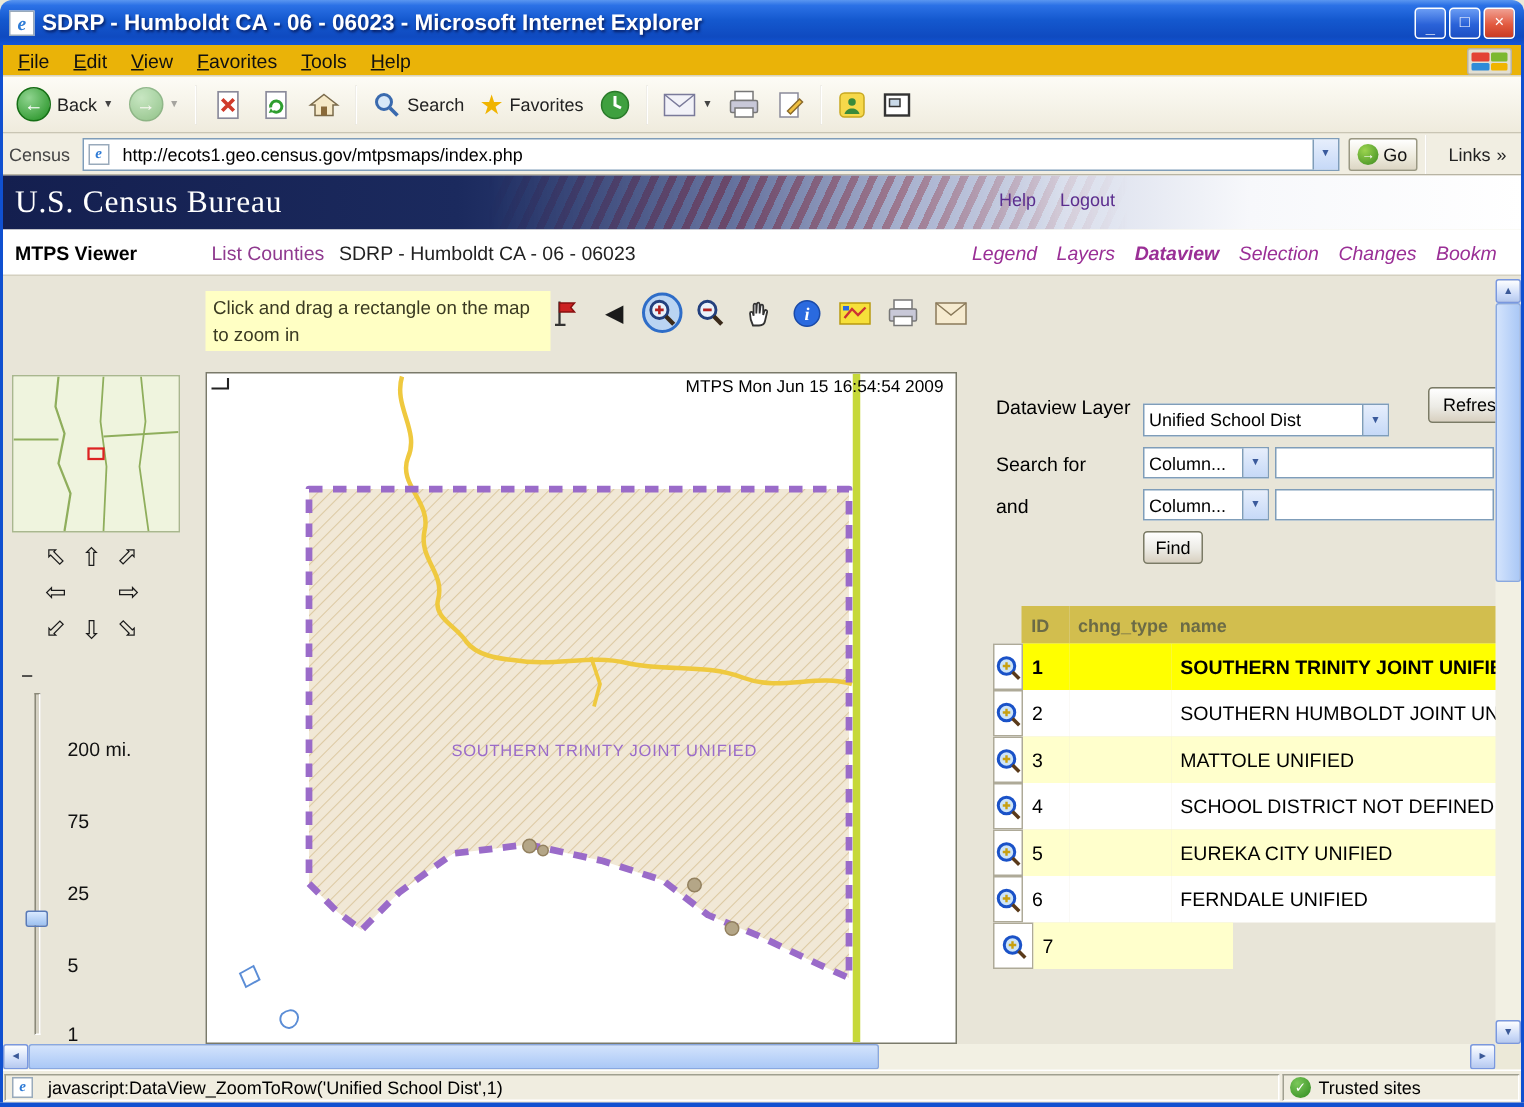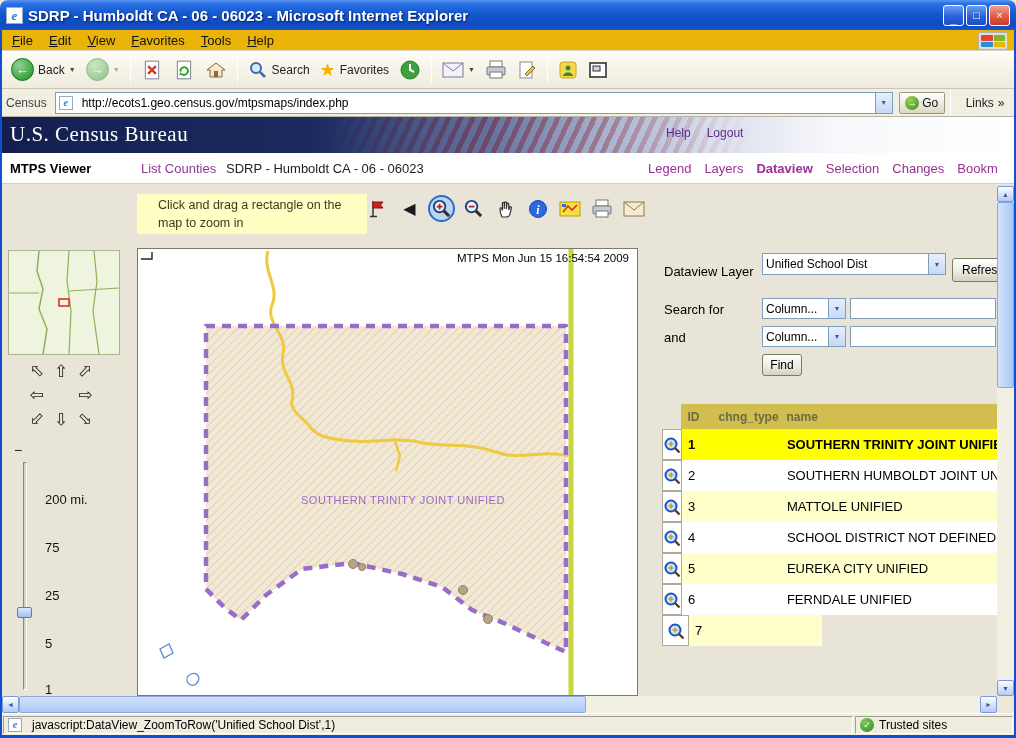--- a/index.html
+++ b/index.html
@@ -65,28 +65,28 @@
     font-size:21px; letter-spacing:.5px; }
   .census-links { position:absolute; left:666px; top:9px; display:flex; gap:16px; font-size:12px; }
   .census-links span { color:#5B2D8E; cursor:pointer; }
 
   
   .appbar { left:0; top:153px; width:1016px; height:31px; background:#FFFFFF; border-bottom:1px solid #D4D0C0; font-size:13px; }
   .appbar .apptitle { position:absolute; left:10px; top:8px; font-weight:bold; color:#000; }
   .appbar .listc { position:absolute; left:141px; top:8px; color:#8F3A8F; cursor:pointer; }
   .appbar .context { position:absolute; left:226px; top:8px; color:#222; }
   .appnav { position:absolute; left:648px; top:8px; width:350px; overflow:hidden; display:flex; gap:13px; white-space:nowrap; }
-  .appnav span { color:#9A2F96; cursor:pointer; }
+  .appnav span { color:#9A2F96; cursor:pointer;font-style:italic; }
   .appnav span.active { font-weight:bold; }
 
   
   .content { left:0; top:184px; width:1016px; height:512px; background:#E8E5D8; }
 
   .tooltip { position:absolute; left:137px; top:10px; width:230px; height:40px; background:#FFFFC4;
-    font-size:12.5px; color:#3A3A22; padding:2px 21px; line-height:18px; }
+    font-size:12.5px; color:#3A3A22; padding:2px 5px; line-height:18px; }
 
   .maptools { position:absolute; left:364px; top:11px; display:flex; gap:5px; align-items:center; }
   .tool { width:27px; height:27px; display:flex; align-items:center; justify-content:center; cursor:pointer; }
   .tool.active { background:#BAD4F2; border:2px solid #2E6DC8; border-radius:50%; }
   .prevglyph { font-size:16px; color:#1A1A1A; }
 
   .minimap { position:absolute; left:8px; top:66px; width:112px; height:105px; background:#EFF4DE; border:1px solid #A9B78F; cursor:pointer; }
 
   .pa { position:absolute; width:22px; height:22px; font-size:17px; color:#1A1A1A;
     display:flex; align-items:center; justify-content:center; cursor:pointer; line-height:1; }
@@ -432,21 +432,21 @@
         <path d="M22,400 L31,395 L35,404 L26,409 Z" fill="none" stroke="#5B8DD6" stroke-width="1.3"></path>
         <path d="M50,427 C57,421 64,427 59,434 C54,440 46,433 50,427 Z" fill="none" stroke="#5B8DD6" stroke-width="1.3"></path>
         <path d="M3,10 H14 V3" fill="none" stroke="#222" stroke-width="1.4"></path>
         <text x="163" y="255" font-size="11" fill="#9A6BC9" letter-spacing="0.5">SOUTHERN TRINITY JOINT UNIFIED</text>
       </svg>
       <span class="map-ts">MTPS Mon Jun 15 16:54:54 2009</span>
     </div>
 
     <div class="panel">
       <span class="plabel" style="left:4px;top:16px">Dataview Layer</span>
-      <span class="xpsel" style="left:102px;top:5px;width:184px;height:22px">
+      <span class="xpsel" style="left:102px;top:21px;width:164px;height:22px">
         <span>Unified School Dist</span>
         <span class="sel-arrow">▼</span>
       </span>
       <span class="xpbtn" style="left:292px;top:10px;width:62px;height:24px">Refresh</span>
 
       <span class="plabel" style="left:4px;top:54px">Search for</span>
       <span class="xpsel" style="left:102px;top:50px;width:84px;height:21px">
         <span>Column...</span>
         <span class="sel-arrow">▼</span>
       </span>

